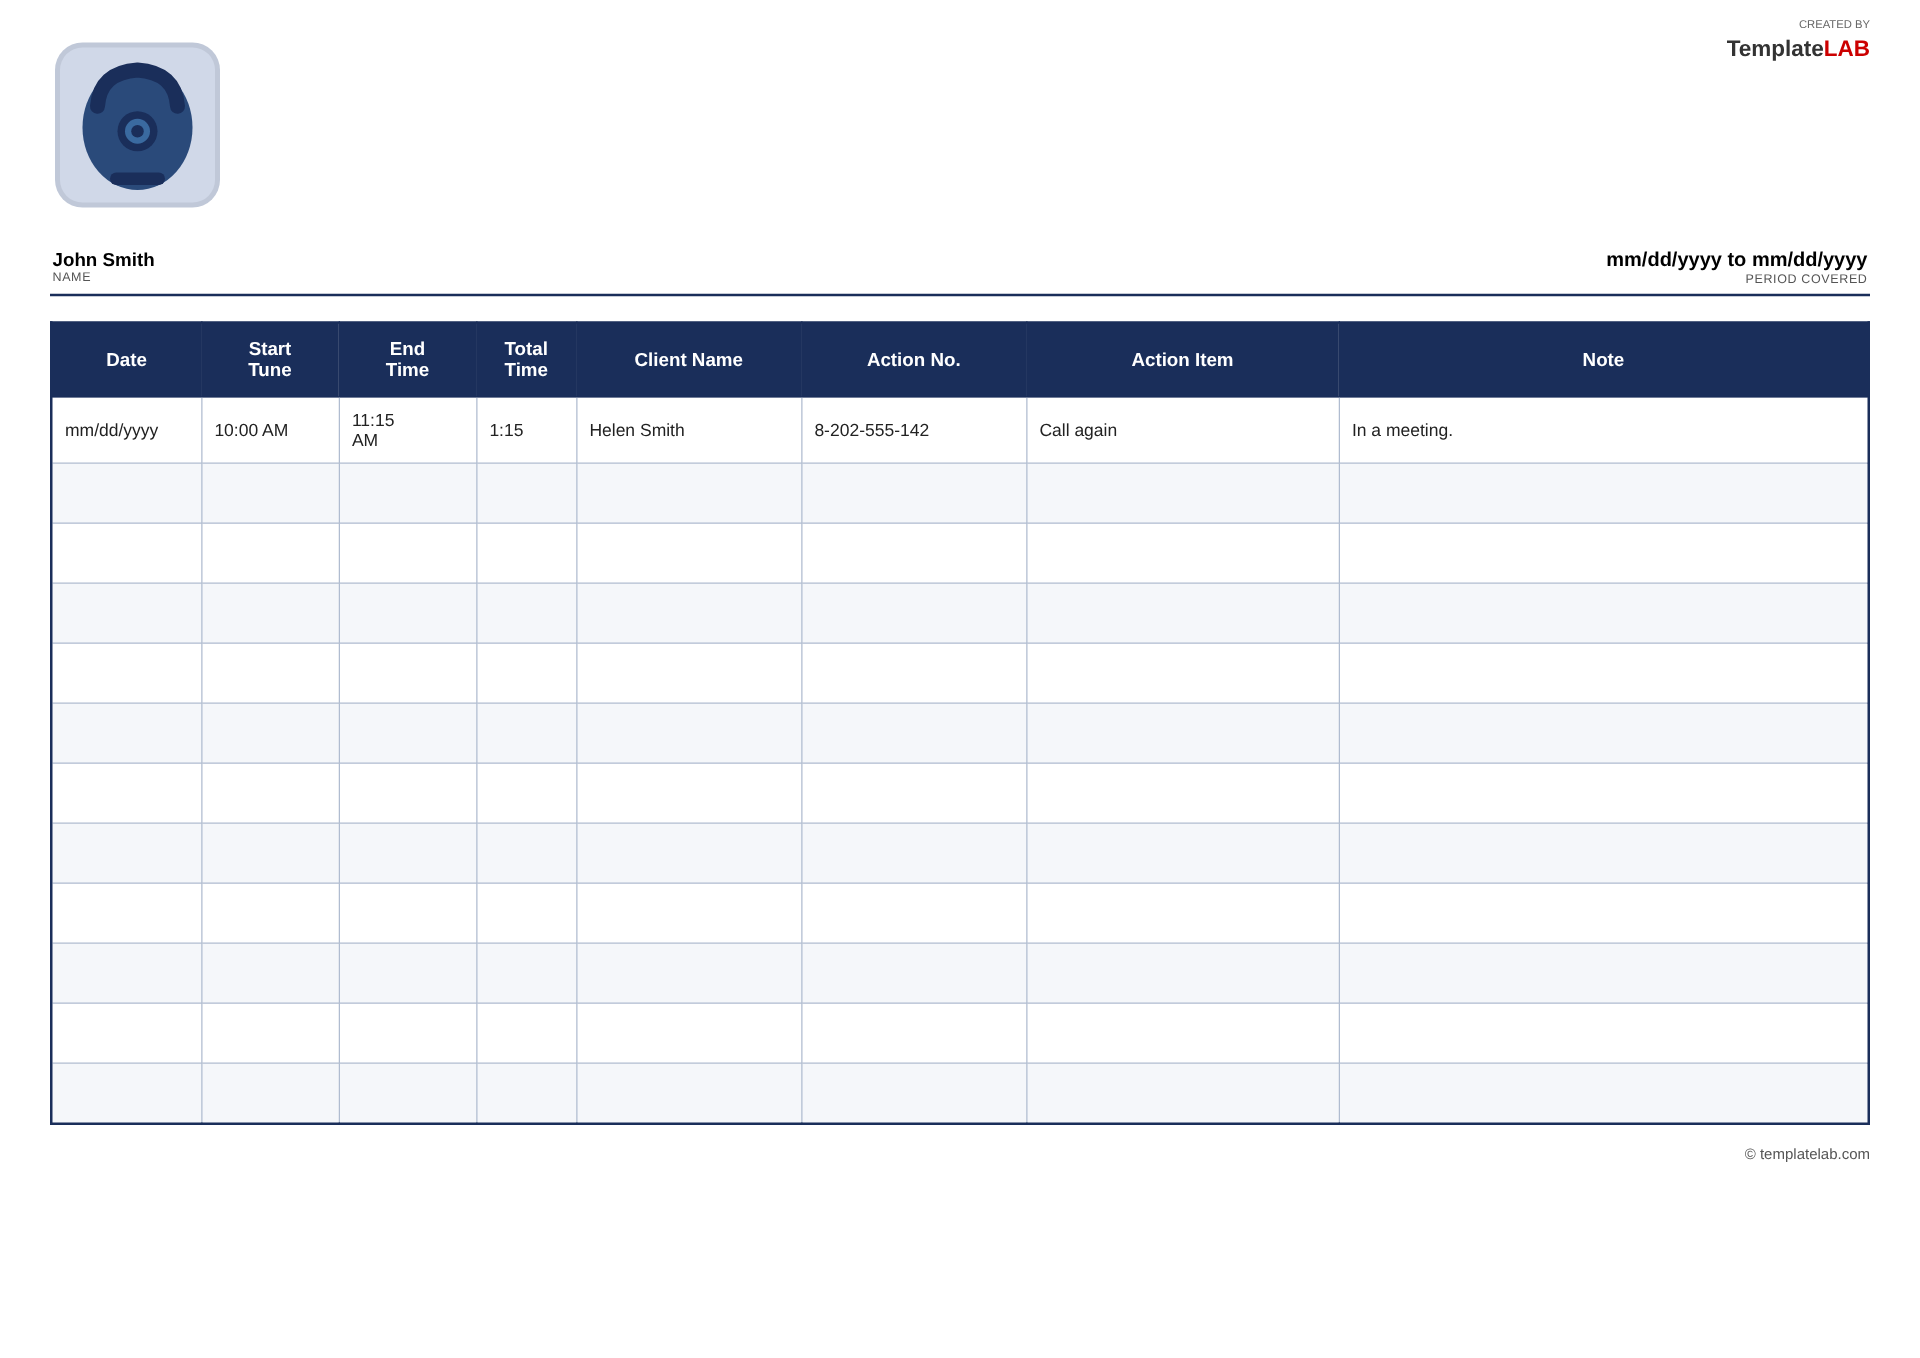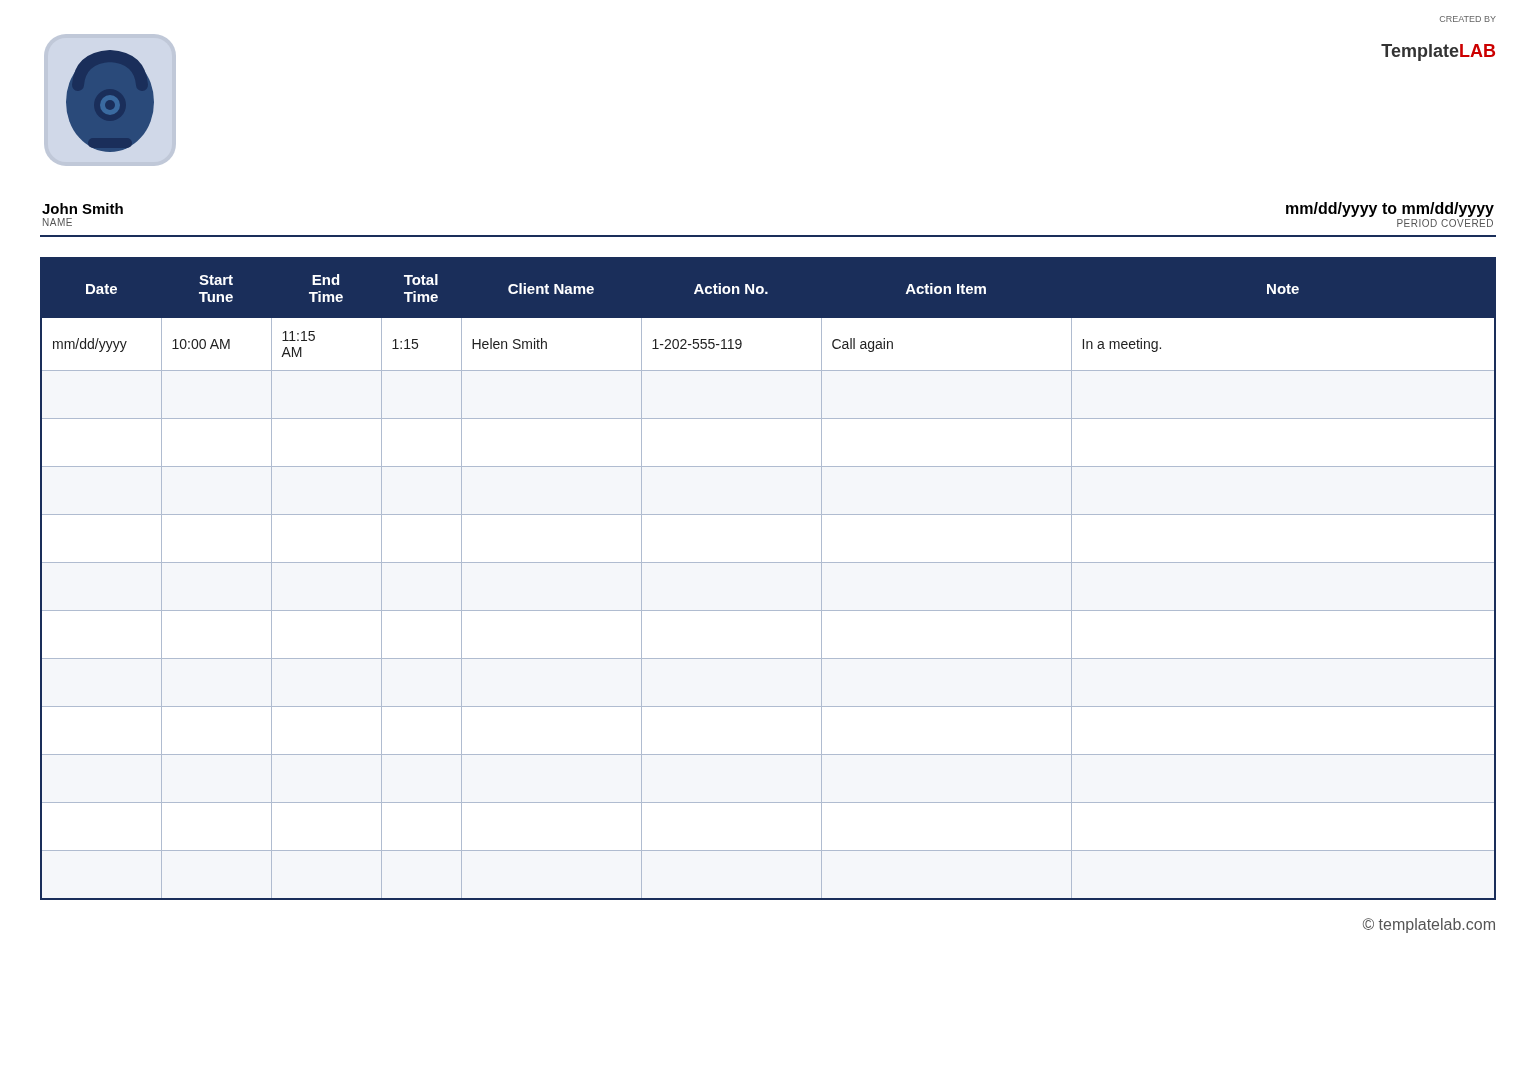--- a/index.html
+++ b/index.html
@@ -17,21 +17,21 @@
     .brand-area {
       position: absolute;
       top: 14px;
       right: 40px;
       text-align: right;
     }
     .brand-created {
       font-size: 9px;
       color: #666;
       display: block;
-      margin-bottom: 17px;
+      margin-bottom: 5px;
     }
     .brand-name {
       font-size: 18px;
       font-weight: bold;
     }
     .brand-template {
       color: #333;
     }
     .brand-lab {
       color: #cc0000;
@@ -140,21 +140,21 @@
       background-color: #f5f7fa;
     }
     .call-log-table tbody tr:nth-child(odd) {
       background-color: #fff;
     }
 
     
     .footer {
       text-align: right;
       margin-top: 16px;
-      font-size: 16px;
+      font-size: 12px;
       color: #555;
     }
   </style>
 </head>
 <body>
 
 <div class="brand-area">
   <span class="brand-created">CREATED BY</span>
   <span class="brand-name">
     <span class="brand-template">Template</span><span class="brand-lab">LAB</span>
@@ -208,21 +208,21 @@
     </tr>
   </thead>
   <tbody id="table-body">
   <tr>
         <td style="white-space: pre-line;">mm/dd/yyyy</td>
         <td style="white-space: pre-line;">10:00 AM</td>
         <td style="white-space: pre-line;">11:15
 AM</td>
         <td style="white-space: pre-line;">1:15</td>
         <td style="white-space: pre-line;">Helen Smith</td>
-        <td style="white-space: pre-line;">1-202-555-119</td>
+        <td style="white-space: pre-line;">8-202-555-142</td>
         <td style="white-space: pre-line;">Call again</td>
         <td style="white-space: pre-line;">In a meeting.</td>
       </tr>
       <tr>
         <td style="white-space: pre-line;"></td>
         <td style="white-space: pre-line;"></td>
         <td style="white-space: pre-line;"></td>
         <td style="white-space: pre-line;"></td>
         <td style="white-space: pre-line;"></td>
         <td style="white-space: pre-line;"></td>

